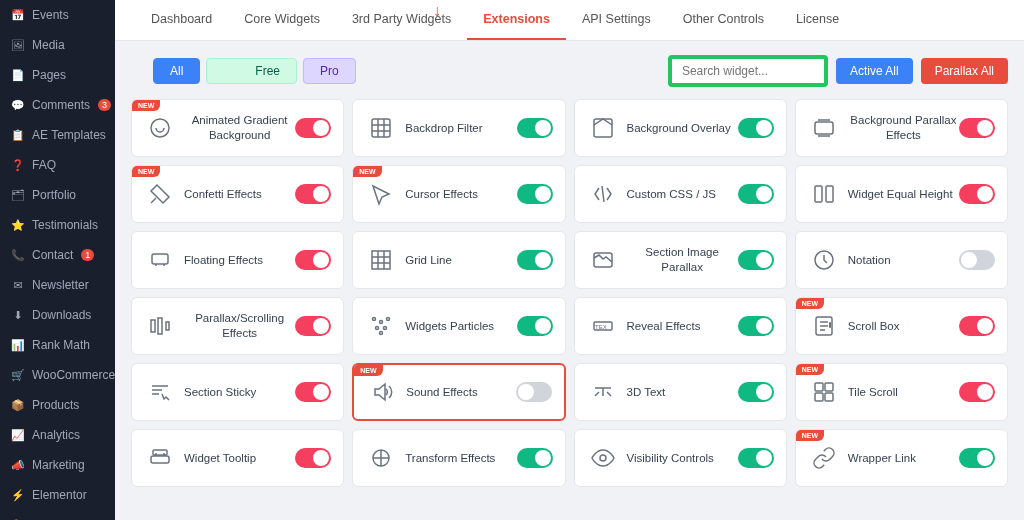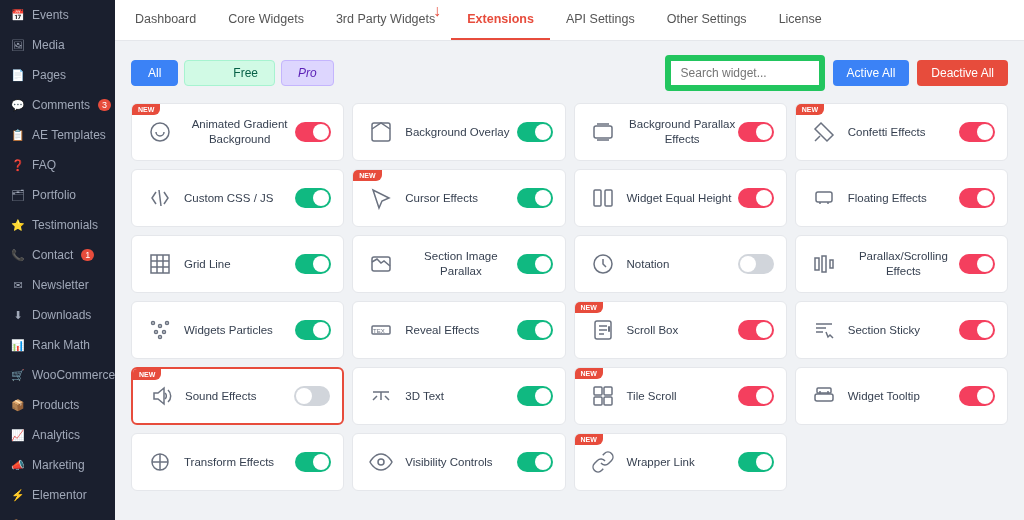--- a/index.html
+++ b/index.html
@@ -8,37 +8,37 @@
     
     .sidebar { width: 115px; background: #1a1f2e; color: #a0a8b8; display: flex; flex-direction: column; height: 520px; overflow-y: auto; flex-shrink: 0; }
     .sidebar-item { display: flex; align-items: center; gap: 6px; padding: 7px 10px; cursor: pointer; font-size: 12px; white-space: nowrap; }
     .sidebar-item .si-icon { width: 16px; height: 16px; display: flex; align-items: center; justify-content: center; font-size: 11px; flex-shrink: 0; }
     .badge { background: #e74c3c; color: #fff; border-radius: 8px; font-size: 9px; padding: 1px 4px; margin-left: 2px; }
 
     
     .main { flex: 1; display: flex; flex-direction: column; overflow: hidden; }
 
     
-    .tabs { background: #fff; border-bottom: 1px solid #e5e7eb; padding: 0 4px; display: flex; align-items: flex-start; gap: 0; position: relative; }
+    .tabs { background: #fff; border-bottom: 1px solid #e5e7eb; padding: 0 20px; display: flex; align-items: flex-start; gap: 0; position: relative; }
     .tab { padding: 12px 16px; font-size: 12.5px; color: #555; cursor: pointer; border-bottom: 2px solid transparent; white-space: nowrap; }
     .tab.active { color: #e74c3c; border-bottom-color: #e74c3c; font-weight: 700; }
     .red-indicator { position: absolute; top: 2px; left: 318px; color: #e74c3c; font-size: 16px; }
 
     
     .content { flex: 1; padding: 14px 16px; overflow-y: auto; background: #f0f2f5; }
 
     
     .filter-bar { display: flex; align-items: center; justify-content: space-between; margin-bottom: 12px; }
     .filter-buttons { display: flex; gap: 6px; }
     .filter-btn { padding: 5px 16px; border-radius: 4px; border: 1px solid #ddd; background: #fff; cursor: pointer; font-size: 12px; }
-    .filter-btn.active { background: #3b82f6; color: #fff; border-color: #3b82f6; }
+    .filter-btn.active { background: #3b82f6; color: #fff; border-color: #3b82f6; margin-left: 22px; }
     .filter-btn.free { background: #d1fae5; color: #065f46; border-color: #a7f3d0; padding-left: 48px; }
-    .filter-btn.pro { background: #ddd6fe; color: #5b21b6; border-color: #c4b5fd; font-style: italic; }
+    .filter-btn.pro { background: #ddd6fe; color: #5b21b6; border-color: #c4b5fd; }
     .filter-right { display: flex; align-items: center; gap: 8px; }
-    .search-input { border: 6px solid #22c55e; border-radius: 4px; padding: 5px 10px; font-size: 12px; width: 160px; color: #999; }
+    .search-input { border: 4px solid #22c55e; border-radius: 4px; padding: 5px 10px; font-size: 12px; width: 160px; color: #999; }
     .btn-active-all { background: #3b82f6; color: #fff; border: none; border-radius: 4px; padding: 6px 14px; font-size: 12px; cursor: pointer; }
     .btn-deactive-all { background: #e74c3c; color: #fff; border: none; border-radius: 4px; padding: 6px 14px; font-size: 12px; cursor: pointer; }
 
     
     .widget-grid { display: grid; grid-template-columns: repeat(4, 1fr); gap: 8px; text-align: center; }
 
     
     .widget-card { background: #fff; border-radius: 6px; padding: 10px 12px; display: flex; align-items: center; justify-content: space-between; position: relative; overflow: hidden; border: 1px solid #e5e7eb; min-height: 58px; }
     .widget-card.highlighted { border: 2px solid #e74c3c; }
     .widget-left { display: flex; align-items: center; gap: 8px; }
@@ -144,38 +144,38 @@
 
 <div class="main">
 
   <div class="tabs">
     <div id="tabs-container" style="display:flex;">
         <div class="tab">Dashboard</div>
         <div class="tab">Core Widgets</div>
         <div class="tab">3rd Party Widgets</div>
         <div class="tab active">Extensions</div>
         <div class="tab">API Settings</div>
-        <div class="tab">Other Settings</div>
+        <div class="tab">Other Controls</div>
         <div class="tab">License</div>
       </div>
     <div class="red-indicator">↓</div>
   </div>
 
   <div class="content">
 
     <div class="filter-bar">
       <div class="filter-buttons">
         <button class="filter-btn active">All</button>
         <button class="filter-btn free">Free</button>
         <button class="filter-btn pro">Pro</button>
       </div>
       <div class="filter-right">
         <input type="text" class="search-input" placeholder="Search widget..." style="">
         <button class="btn-active-all">Active All</button>
-        <button class="btn-deactive-all">Deactive All</button>
+        <button class="btn-deactive-all">Parallax All</button>
       </div>
     </div>
 
     <div class="widget-grid" id="widget-grid">
         <div class="widget-card">
     <div class="new-ribbon">NEW</div>
     <div class="widget-left">
       <div class="widget-icon">
               <svg viewBox="0 0 24 24" fill="none" stroke="currentColor" stroke-width="1.5">
                 <circle cx="12" cy="12" r="9"></circle>
@@ -185,20 +185,33 @@
       <div class="widget-name">Animated Gradient Background</div>
     </div>
     <div class="toggle pink"></div>
   </div>
         <div class="widget-card">
 
     <div class="widget-left">
       <div class="widget-icon">
               <svg viewBox="0 0 24 24" fill="none" stroke="currentColor" stroke-width="1.5">
                 <rect x="3" y="3" width="18" height="18" rx="2"></rect>
+                <path d="M9 3v18M15 3v18M3 9h18M3 15h18"></path>
+              </svg>
+            </div>
+      <div class="widget-name">Backdrop Filter</div>
+    </div>
+    <div class="toggle on"></div>
+  </div>
+        <div class="widget-card">
+
+    <div class="widget-left">
+      <div class="widget-icon">
+              <svg viewBox="0 0 24 24" fill="none" stroke="currentColor" stroke-width="1.5">
+                <rect x="3" y="3" width="18" height="18" rx="2"></rect>
                 <path d="M3 9l9-6 9 6"></path>
               </svg>
             </div>
       <div class="widget-name">Background Overlay</div>
     </div>
     <div class="toggle on"></div>
   </div>
         <div class="widget-card">
 
     <div class="widget-left">
@@ -218,40 +231,40 @@
       <div class="widget-icon">
               <svg viewBox="0 0 24 24" fill="none" stroke="currentColor" stroke-width="1.5">
                 <path d="M3 21l5-5M9 3l-6 6 12 12 6-6L9 3z"></path>
               </svg>
             </div>
       <div class="widget-name">Confetti Effects</div>
     </div>
     <div class="toggle pink"></div>
   </div>
         <div class="widget-card">
+    <div class="new-ribbon">NEW</div>
+    <div class="widget-left">
+      <div class="widget-icon">
+              <svg viewBox="0 0 24 24" fill="none" stroke="currentColor" stroke-width="1.5">
+                <path d="M4 4l6 18 3-7 7-3L4 4z"></path>
+              </svg>
+            </div>
+      <div class="widget-name">Cursor Effects</div>
+    </div>
+    <div class="toggle on"></div>
+  </div>
+        <div class="widget-card">
 
     <div class="widget-left">
       <div class="widget-icon">
               <svg viewBox="0 0 24 24" fill="none" stroke="currentColor" stroke-width="1.5">
                 <path d="M8 6l-4 6 4 6M16 6l4 6-4 6M11 4l2 16"></path>
               </svg>
             </div>
       <div class="widget-name">Custom CSS / JS</div>
-    </div>
-    <div class="toggle on"></div>
-  </div>
-        <div class="widget-card">
-    <div class="new-ribbon">NEW</div>
-    <div class="widget-left">
-      <div class="widget-icon">
-              <svg viewBox="0 0 24 24" fill="none" stroke="currentColor" stroke-width="1.5">
-                <path d="M4 4l6 18 3-7 7-3L4 4z"></path>
-              </svg>
-            </div>
-      <div class="widget-name">Cursor Effects</div>
     </div>
     <div class="toggle on"></div>
   </div>
         <div class="widget-card">
 
     <div class="widget-left">
       <div class="widget-icon">
               <svg viewBox="0 0 24 24" fill="none" stroke="currentColor" stroke-width="1.5">
                 <rect x="3" y="4" width="7" height="16" rx="1"></rect>
                 <rect x="14" y="4" width="7" height="16" rx="1"></rect>

